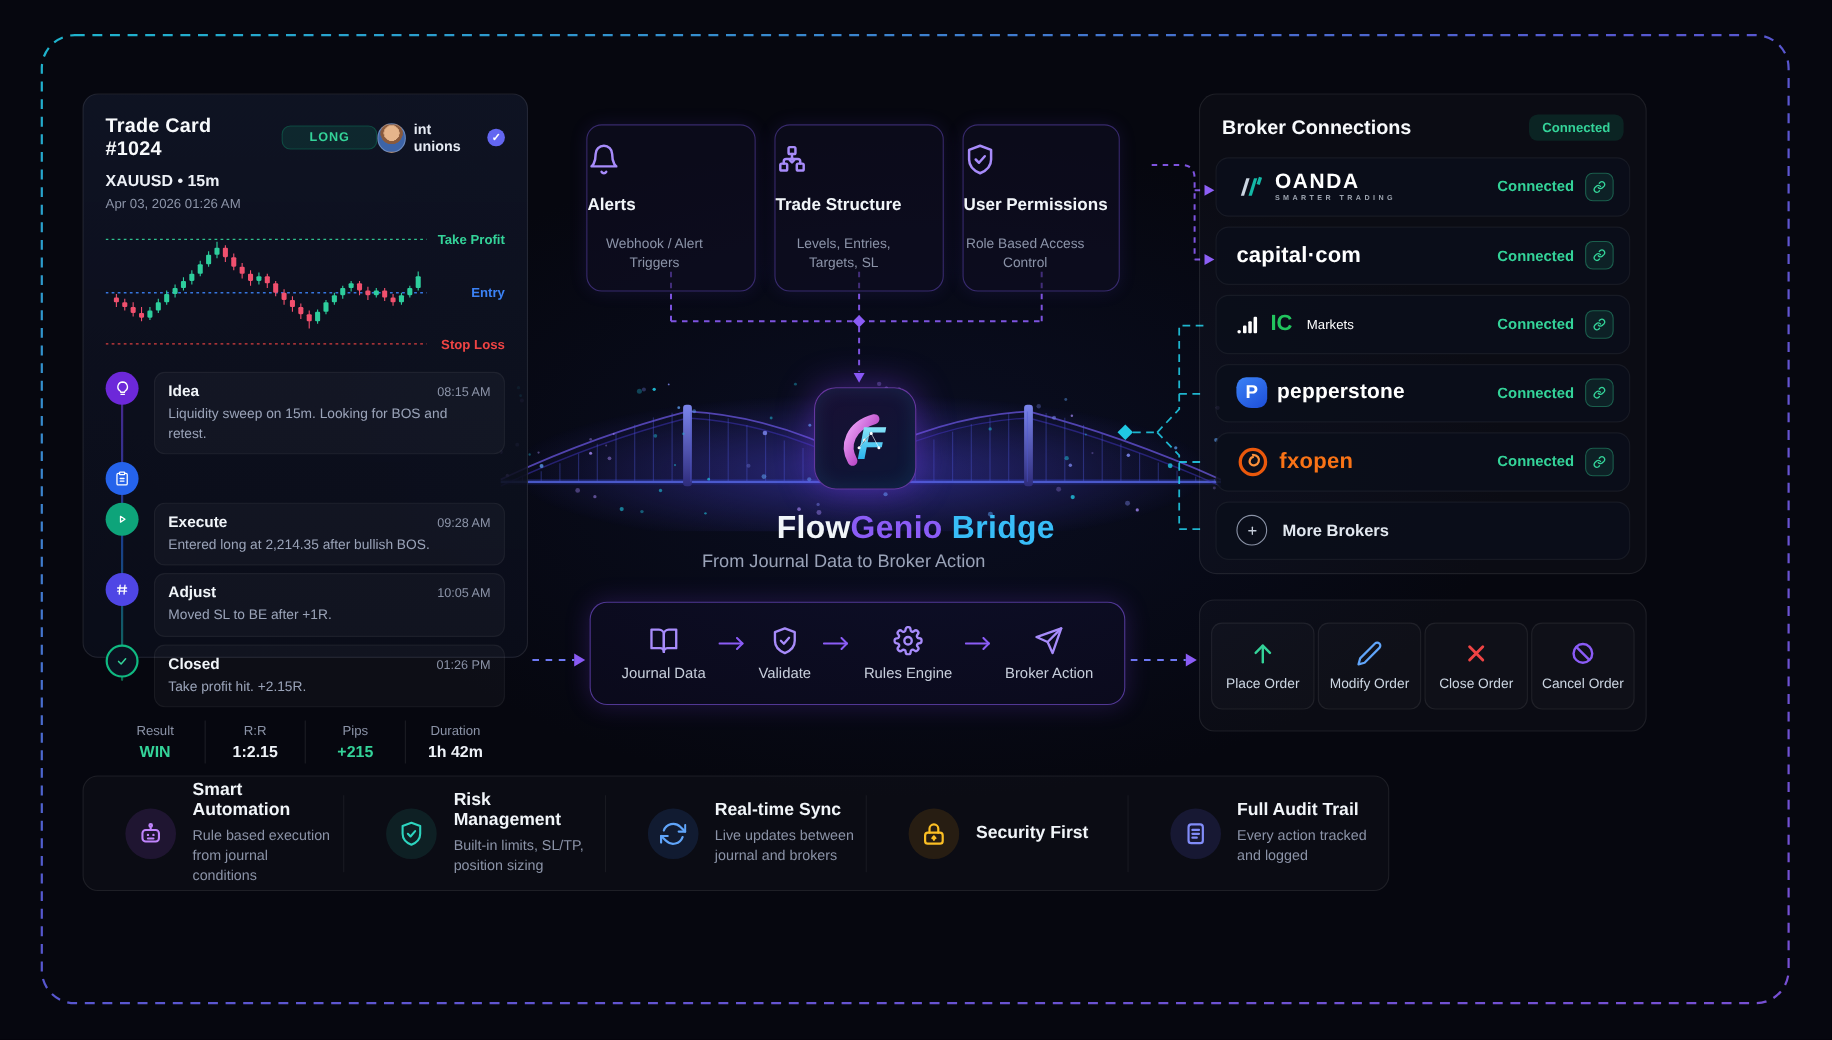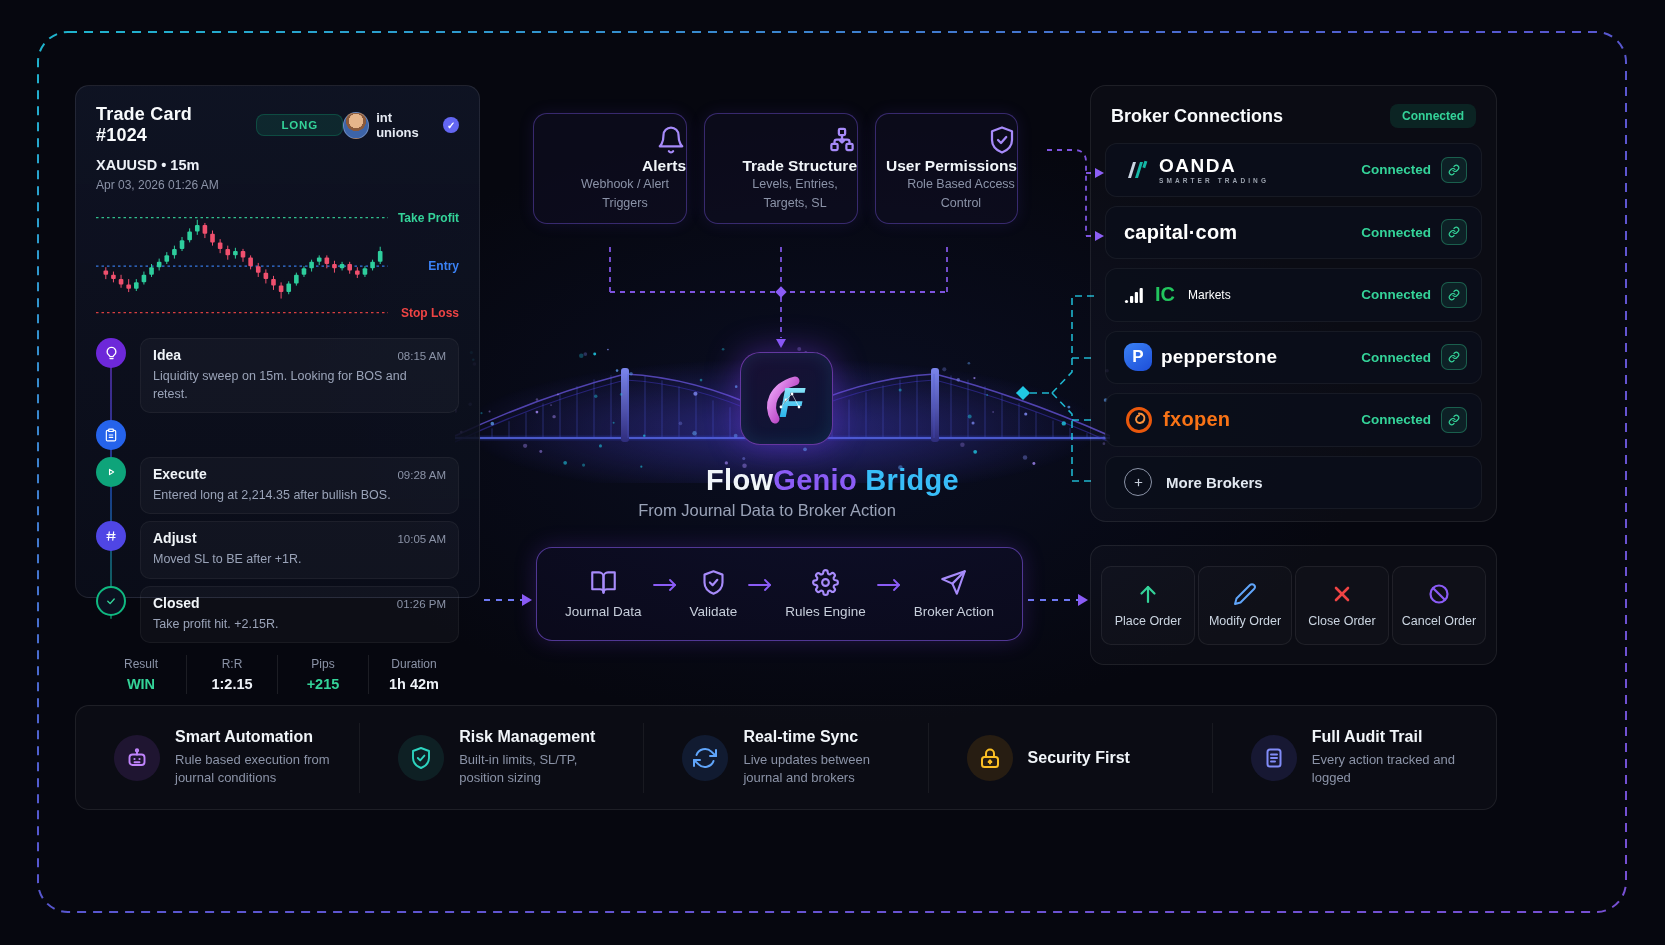--- a/index.html
+++ b/index.html
@@ -46,24 +46,24 @@
   .tl-desc{margin-top:4px;font-size:12.5px;line-height:1.45;color:#9aa3b8;max-width:285px}
   
   #tc-stats{margin-top:auto;display:flex;padding-top:12px}
   .st-cell{flex:1;text-align:center;padding:2px 0}
   .st-cell + .st-cell{border-left:1px solid rgba(255,255,255,.09)}
   .st-label{font-size:12px;color:#8b93a7}
   .st-val{margin-top:5px;font-size:14.5px;font-weight:bold;color:#eef2f8}
   .st-green{color:#34d399}
 
   
-  .cap-card{position:absolute;top:113px;height:111px;border-radius:14px;box-sizing:border-box;
+  .cap-card{position:absolute;top:113px;height:152px;border-radius:14px;box-sizing:border-box;
     background:rgba(17,14,36,.55);border:1px solid rgba(131,94,246,.38);
-    box-shadow:0 0 16px rgba(109,70,229,.12);display:flex;flex-direction:column;align-items:flex-end;
-    justify-content:center;gap:0;cursor:pointer}
+    box-shadow:0 0 16px rgba(109,70,229,.12);display:flex;flex-direction:column;align-items:flex-start;
+    justify-content:center;gap:16px;cursor:pointer}
   .cap-ic{color:#a78bfa;margin-bottom:2px}
   .cap-title{font-size:15.5px;font-weight:bold;color:#f1f5f9}
   .cap-desc{font-size:12.5px;color:#8b93a8;text-align:center;line-height:1.45}
 
   
   #logo-tile{left:740px;top:352px;width:91px;height:91px;border-radius:20px;
     background:linear-gradient(150deg,#190f33 0%,#0c1736 100%);
     border:1px solid rgba(168,85,247,.55);
     box-shadow:0 0 34px rgba(124,58,237,.45), inset 0 0 18px rgba(56,189,248,.12);
     display:flex;align-items:center;justify-content:center;}
@@ -111,21 +111,21 @@
 
   
   #orders-panel{left:1090px;top:545px;width:407px;height:120px;border-radius:14px;
     display:flex;align-items:center;justify-content:space-between;padding:0 10px;box-sizing:border-box}
   .ord-tile{width:92px;height:77px;border-radius:10px;background:rgba(255,255,255,.02);
     border:1px solid rgba(255,255,255,.07);display:flex;flex-direction:column;align-items:center;
     justify-content:center;gap:8px;cursor:pointer}
   .ord-label{font-size:12.5px;color:#cbd5e1}
 
   
-  #features{left:75px;top:705px;width:1422px;height:105px;border-radius:14px;display:flex;align-items:center;box-sizing:border-box}
+  #features{left:75px;top:705px;width:1188px;height:105px;border-radius:14px;display:flex;align-items:center;box-sizing:border-box}
   .feat{flex:1;display:flex;align-items:center;gap:15px;padding:0 10px 0 38px;height:70px;box-sizing:border-box}
   .feat + .feat{border-left:1px solid rgba(255,255,255,.06)}
   .feat-ic{width:46px;height:46px;border-radius:50%;flex:0 0 46px;display:flex;align-items:center;justify-content:center}
   .fi-purple{background:rgba(168,85,247,.13);color:#c084fc}
   .fi-teal{background:rgba(45,212,191,.1);color:#2dd4bf}
   .fi-blue{background:rgba(59,130,246,.13);color:#60a5fa}
   .fi-amber{background:rgba(245,158,11,.12);color:#fbbf24}
   .fi-indigo{background:rgba(99,102,241,.14);color:#818cf8}
   .feat-title{font-size:16px;font-weight:bold;color:#f1f5f9}
   .feat-desc{margin-top:5px;font-size:13px;line-height:1.4;color:#8b93a7;max-width:175px}

